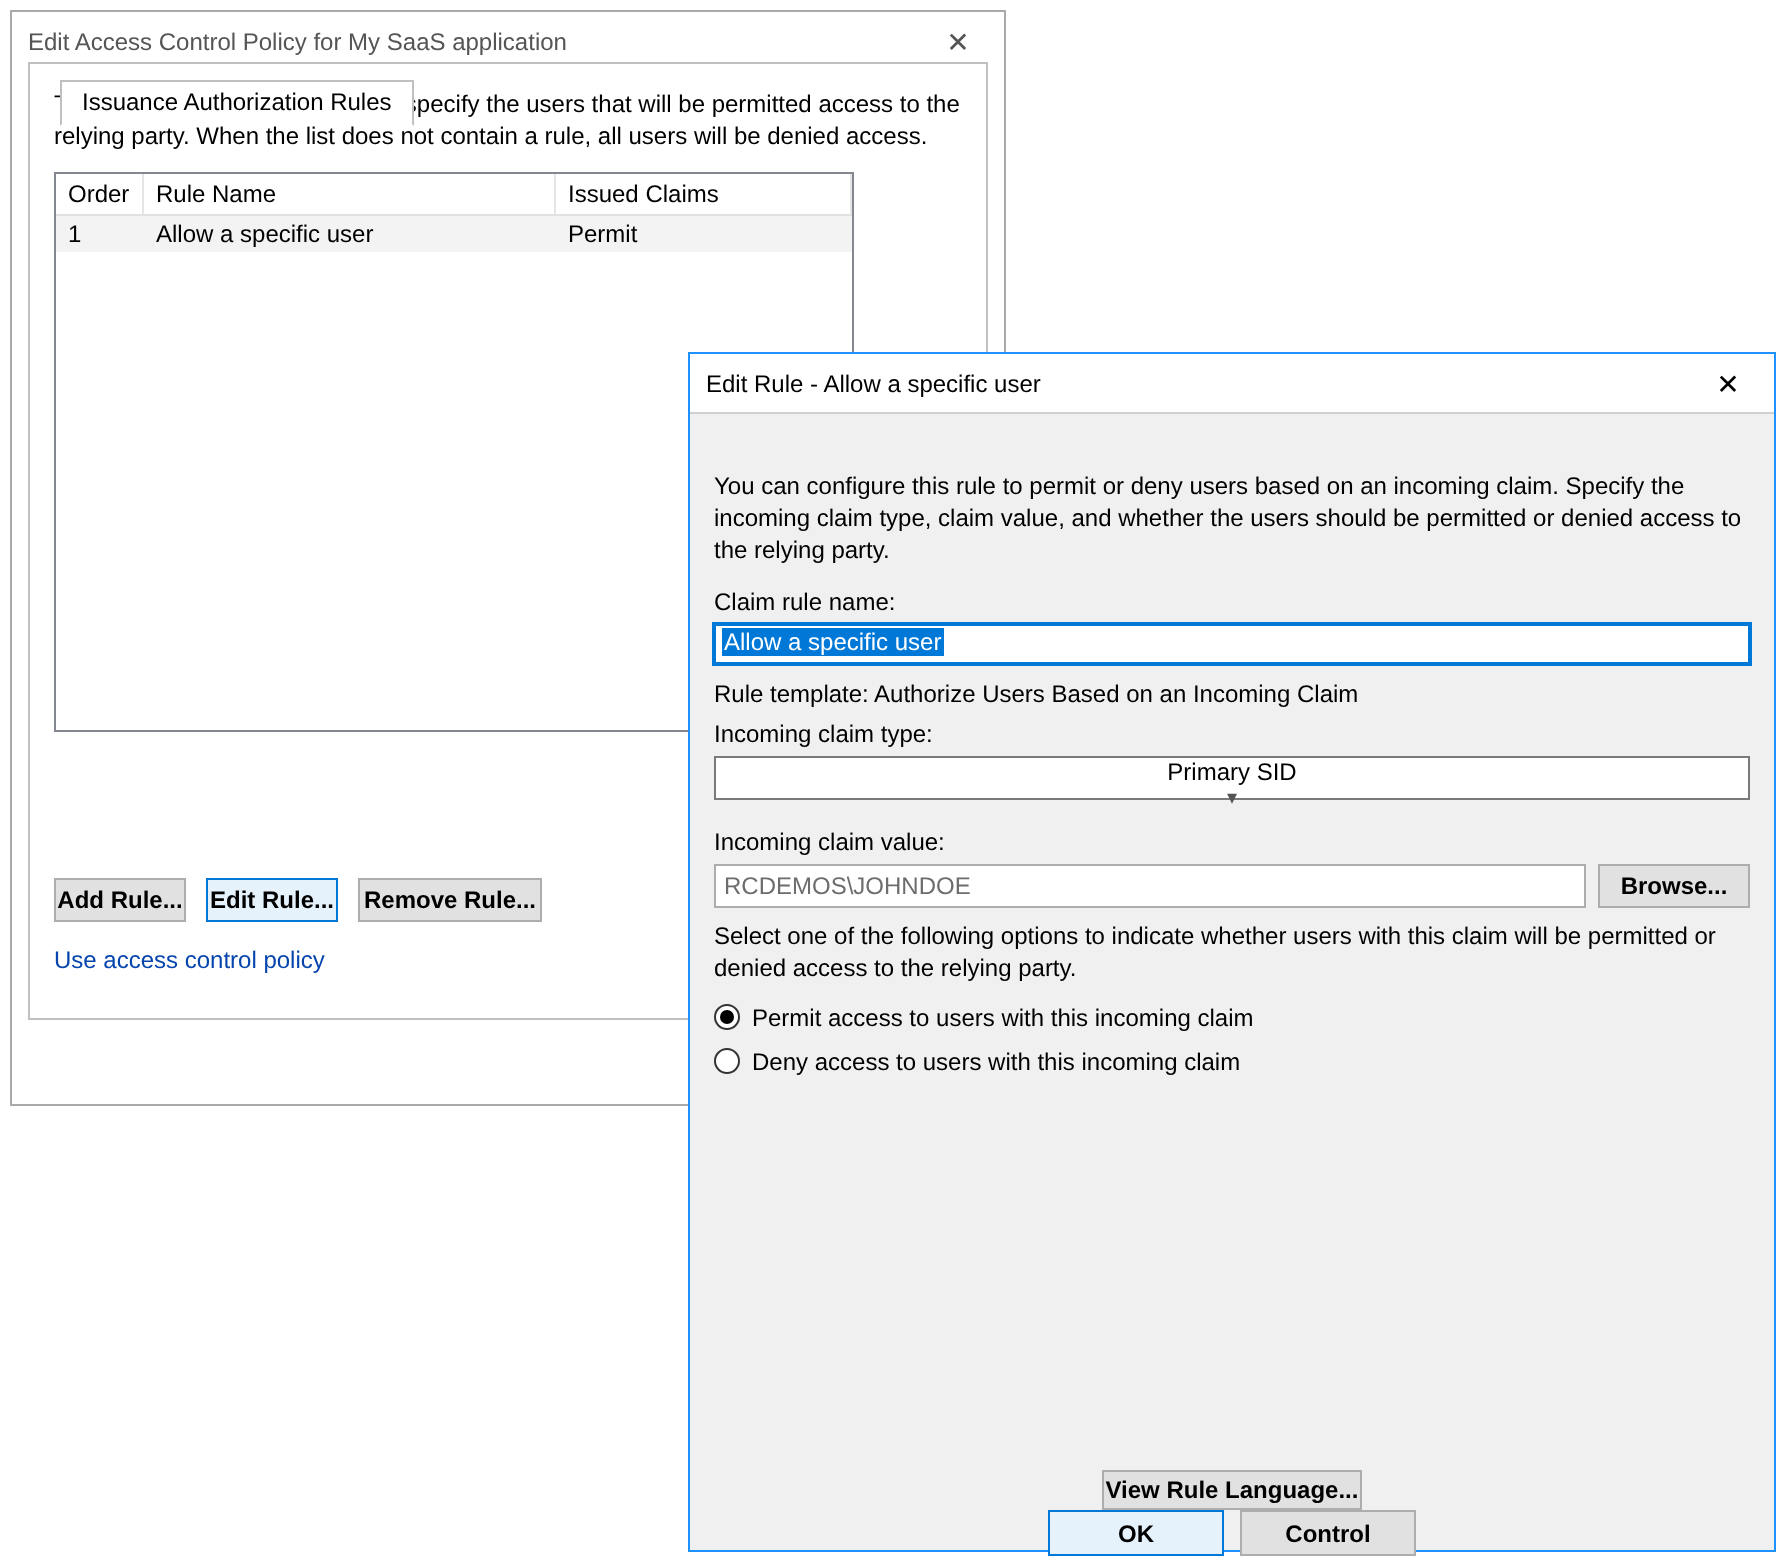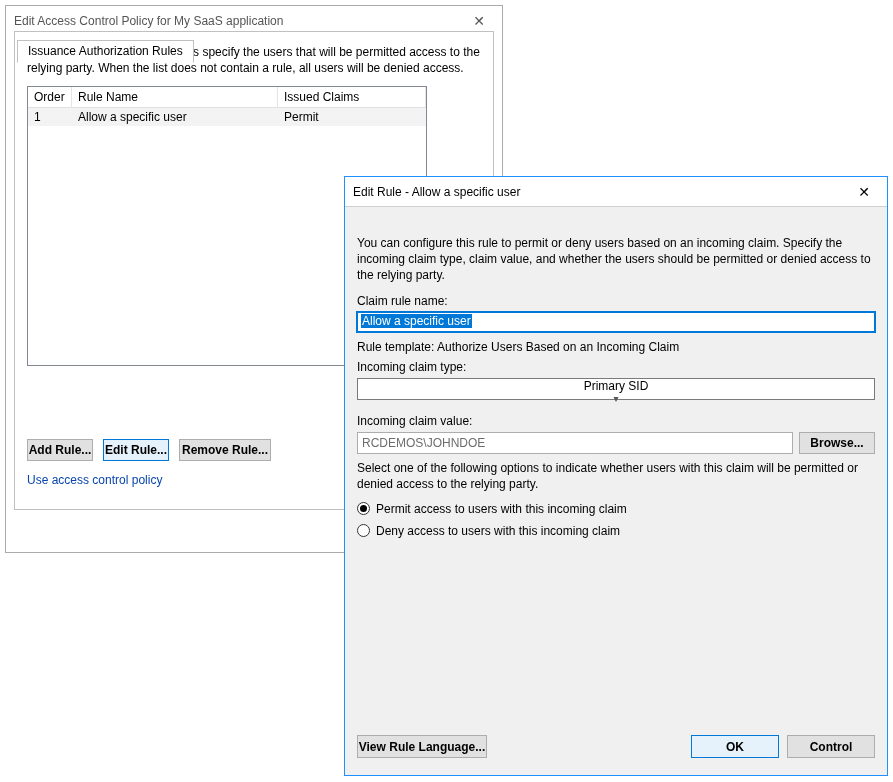--- a/index.html
+++ b/index.html
@@ -36,21 +36,21 @@
     #win-back {
       left: 5px; top: 5px; width: 498px; height: 548px;
       background: #ffffff;
     }
     .tab-strip {
       position: relative;
       margin: 4px 8px 0 8px;
       height: 22px;
     }
     .tab {
-      position:absolute; top:0; left:3px;
+      position:absolute; top:0; left:16px;
       padding: 3px 10px 4px 10px;
       border: 1px solid #c0c0c0;
       border-bottom: 1px solid #ffffff;
       background:#ffffff;
       font-size:12px;
       z-index:2;
     }
     .tab-body {
       position:absolute;
       left:8px; right:8px; top: 25px; bottom: 42px;
@@ -141,22 +141,23 @@
     .ro { color:#6d6d6d; background:#ffffff; border:1px solid #adadad; height:22px; display:flex; align-items:center; padding:0 4px;}
     .browse { width:76px; height:22px; }
     .radio-row { display:flex; align-items:center; gap:6px; margin:6px 0 2px 0;}
     .radio {
       width:13px; height:13px; border:1px solid #333; border-radius:50%;
       display:inline-flex; align-items:center; justify-content:center; background:#fff;
     }
     .radio.sel::after{ content:""; width:7px; height:7px; background:#000; border-radius:50%; display:block;}
     .front-footer{
       position:absolute; left:0; right:0; bottom:0; height:40px;
-      display:flex; align-items:flex-start; justify-content:space-between;
+      display:flex; align-items:center; justify-content:space-between;
       padding: 0 12px;
+      flex-direction: column;
     }
     .view-lang { width:130px; height:23px; }
   </style>
 </head>
 <body>
 
 <div id="win-back" class="window">
   <div class="titlebar">
     <span>Edit Access Control Policy for My SaaS application</span>
     <span class="close-x">✕</span>

